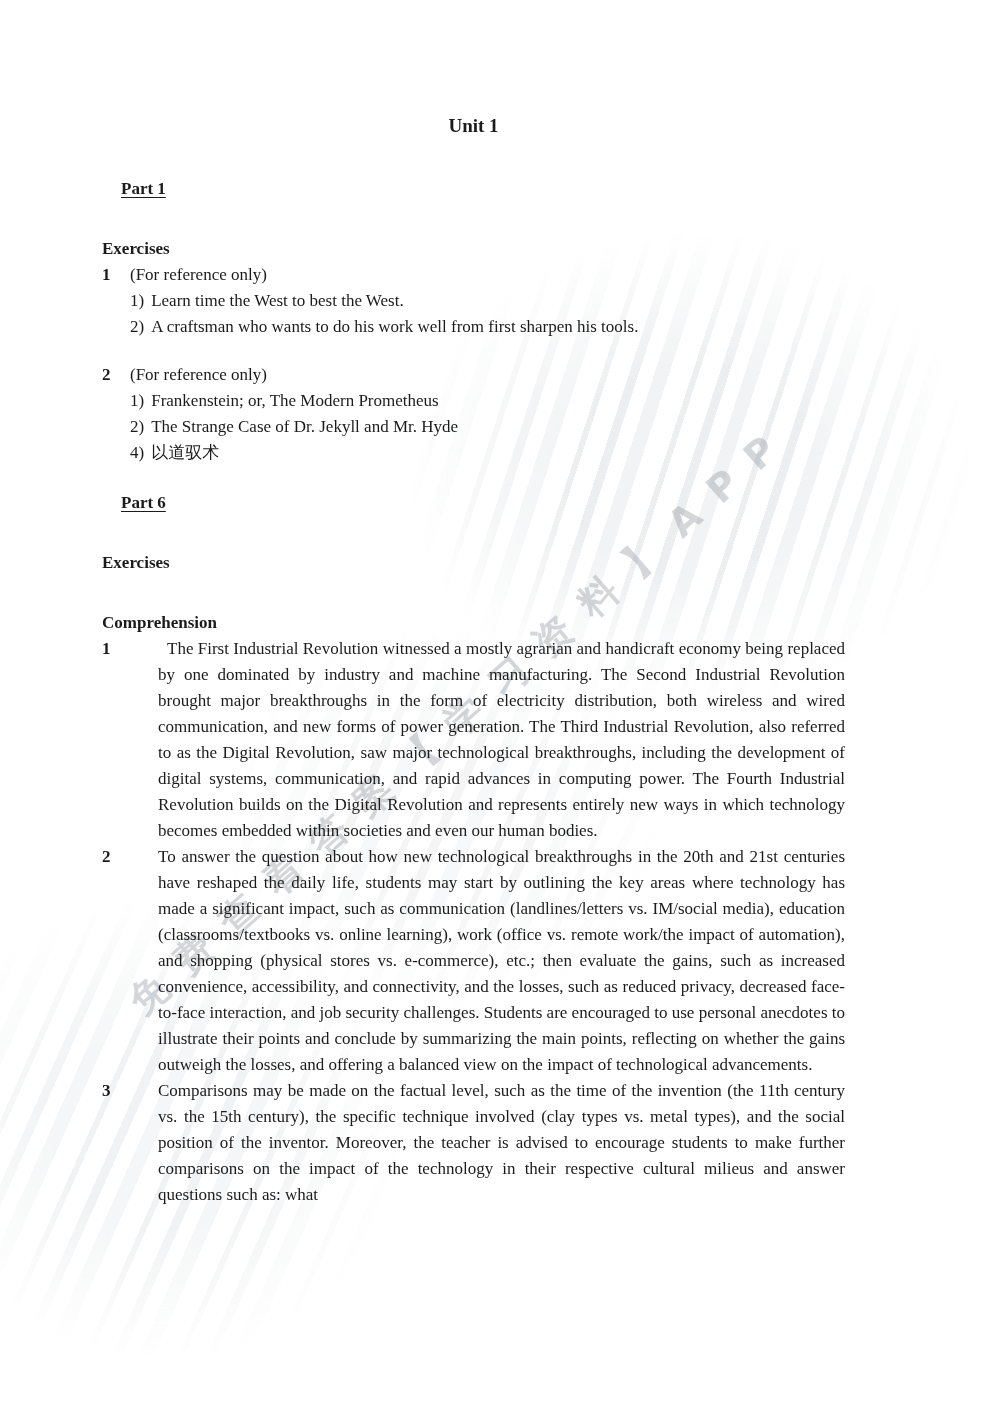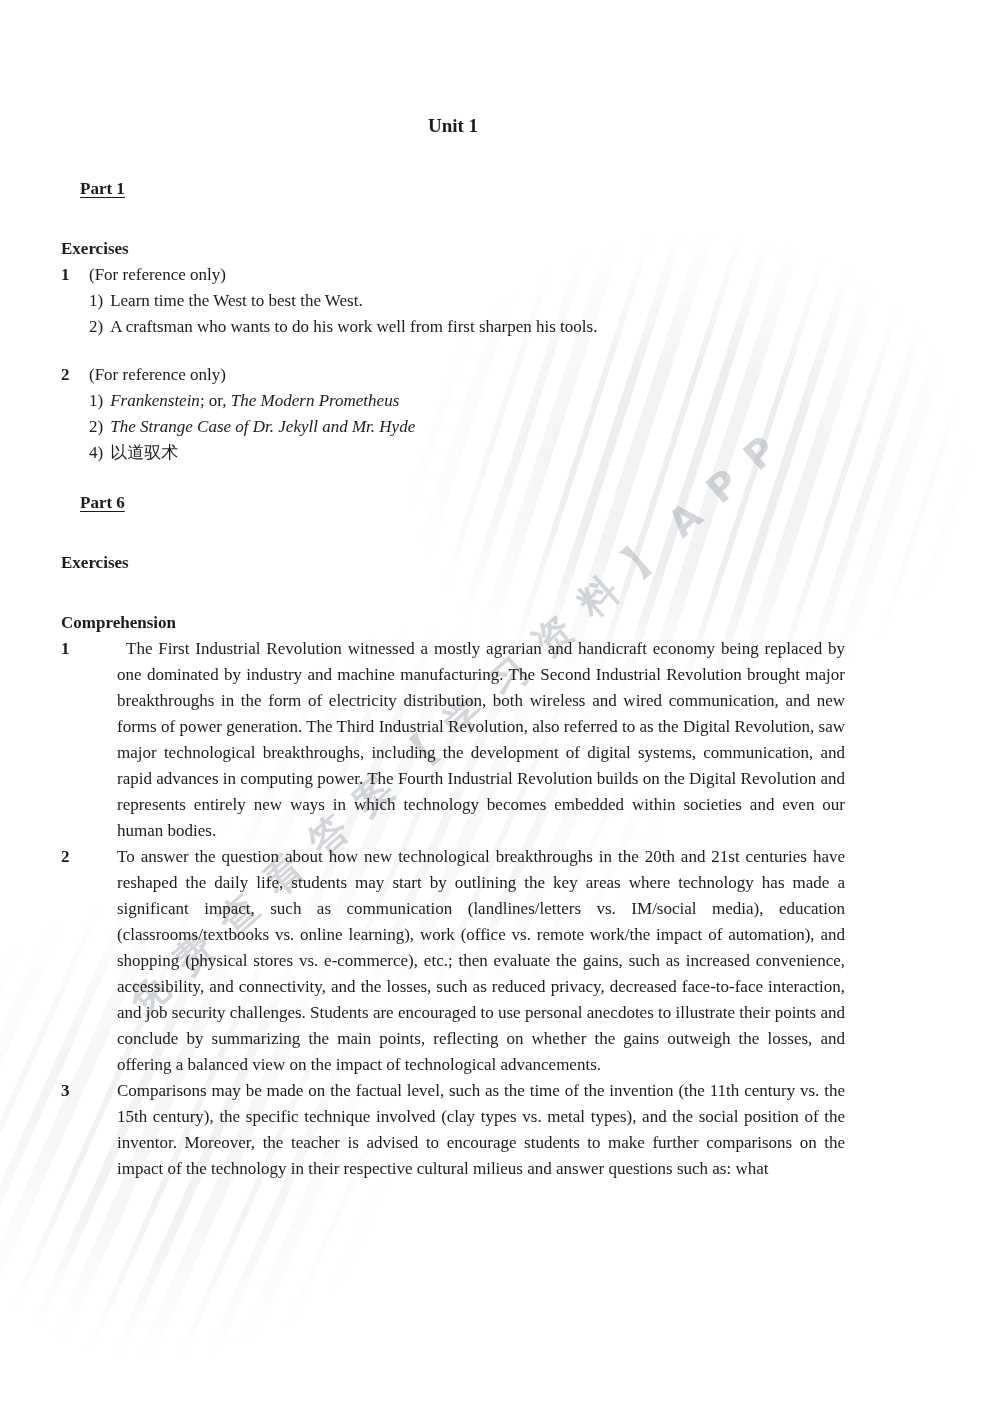--- a/index.html
+++ b/index.html
@@ -51,42 +51,42 @@
     font-size: 38px;
     letter-spacing: 22px;
     color: var(--wm-text-color);
     opacity: .42;
   }
 
   
   .doc {
     position: relative;
     z-index: 1;
-    padding: 112px 148px 0 61px;
+    padding: 112px 148px 0 102px;
     font-size: 17px;
     line-height: 26px;
   }
   .title-block { text-align: center; font-weight: 700; font-size: 19px; line-height: 28px; }
 
   .part { margin-top: 36px; }
   .part-heading {
     font-weight: 700;
     text-decoration: underline;
     text-underline-offset: 3px;
     margin-left: 19px;
   }
   .sub-heading { font-weight: 700; margin-top: 34px; }
 
   .item-block + .item-block { margin-top: 22px; }
   .item-head { display: flex; }
   .item-num { flex: 0 0 28px; font-weight: 700; }
   .item-label { flex: 1; }
   .subitem { padding-left: 28px; }
   .sub-num { margin-right: 7px; }
-  .it { font-style: italic; }
+  .it { }
 
   #part2 { margin-top: 24px; }
   .para { display: flex; }
   .para-num { flex: 0 0 40px; font-weight: 700; }
   .para-body { flex: 1; text-align: justify; margin-left: 16px; }
   #part2-paragraphs .para:first-child .para-body { text-indent: 9px; }
 </style>
 </head>
 <body>
 

